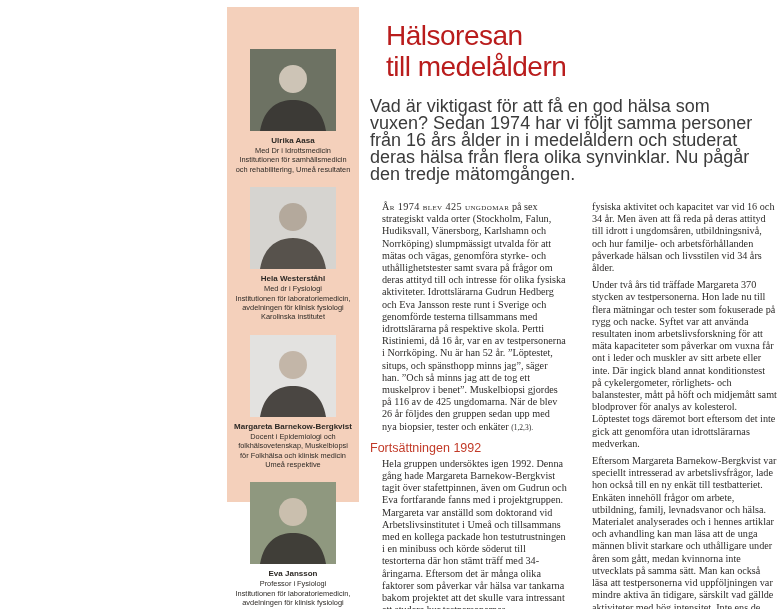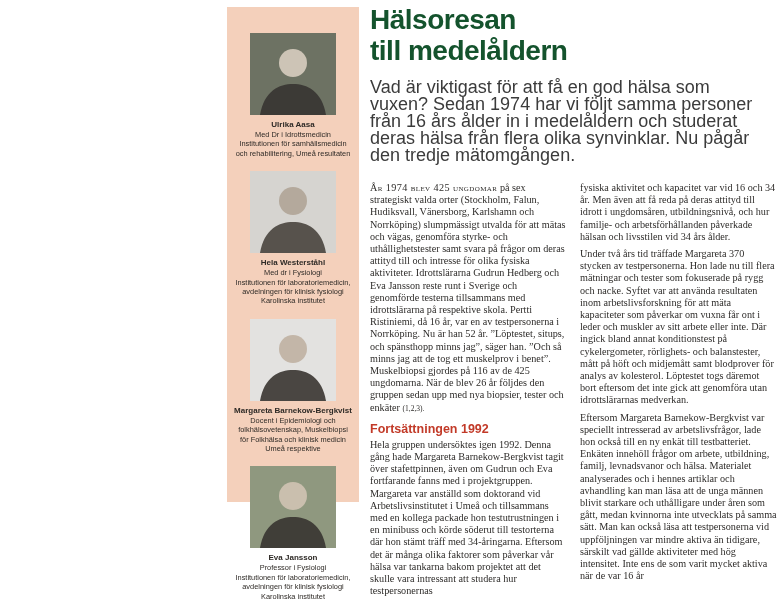--- a/index.html
+++ b/index.html
@@ -11,21 +11,21 @@
     font-family: "Liberation Sans", sans-serif;
   }
 
   
   .sidebar {
     position: absolute;
     left: 227px; top: 7px;
     width: 132px; height: 495px;
     background: #f4d0bb;
     box-sizing: border-box;
-    padding-top: 26px;
+    padding-top: 42px;
   }
   .person { margin: 0 0 13px 0; text-align: center; }
   .photo {
     width: 86px; height: 82px;
     margin: 0 auto 5px auto;
     overflow: hidden;
   }
   .photo svg { display: block; width: 86px; height: 82px; }
   .pname {
     font-size: 8px; font-weight: bold; color: #2e2a26;
@@ -34,47 +34,47 @@
   .plines { font-size: 7.4px; color: #2e2a26; }
   .plines div { line-height: 9.4px; white-space: nowrap; }
 
   
   .article {
     position: absolute;
     left: 370px; top: 4px;
     width: 407px;
   }
   .title {
-    margin: 0;
+    margin: 16px;
     font-size: 28px; line-height: 31px;
-    font-weight: bold;
+    font-weight: normal;
     letter-spacing: -0.5px;
-    color: #14532d;
+    color: #b91c1c;
   }
   .intro {
     margin-top: 13px;
     width: 384px;
     font-size: 18px; line-height: 17px;
     color: #3b3b3b;
   }
   .cols { display: flex; gap: 13px; margin-top: 13px; }
   .col {
     width: 197px;
     font-family: "Liberation Serif", "DejaVu Serif", serif;
     font-size: 10.2px; line-height: 12.2px;
     color: #2e2c2a;
     text-align: left;
   }
-  .col p { margin: 0 0 5px 0; }
+  .col p { margin: 0 0 5px 12px; }
   .smallcaps { font-variant: small-caps; letter-spacing: 0.4px; }
   .refs { font-size: 7.5px; }
   .subhead {
     font-family: "Liberation Sans", sans-serif;
     font-size: 12.5px; line-height: 14px;
-    font-weight: bold;
+    font-weight: normal;
     color: #c23a28;
     margin: 7px 0 3px 0;
   }
 </style>
 </head>
 <body>
 
 <aside class="sidebar">
 
   <figure class="person">

